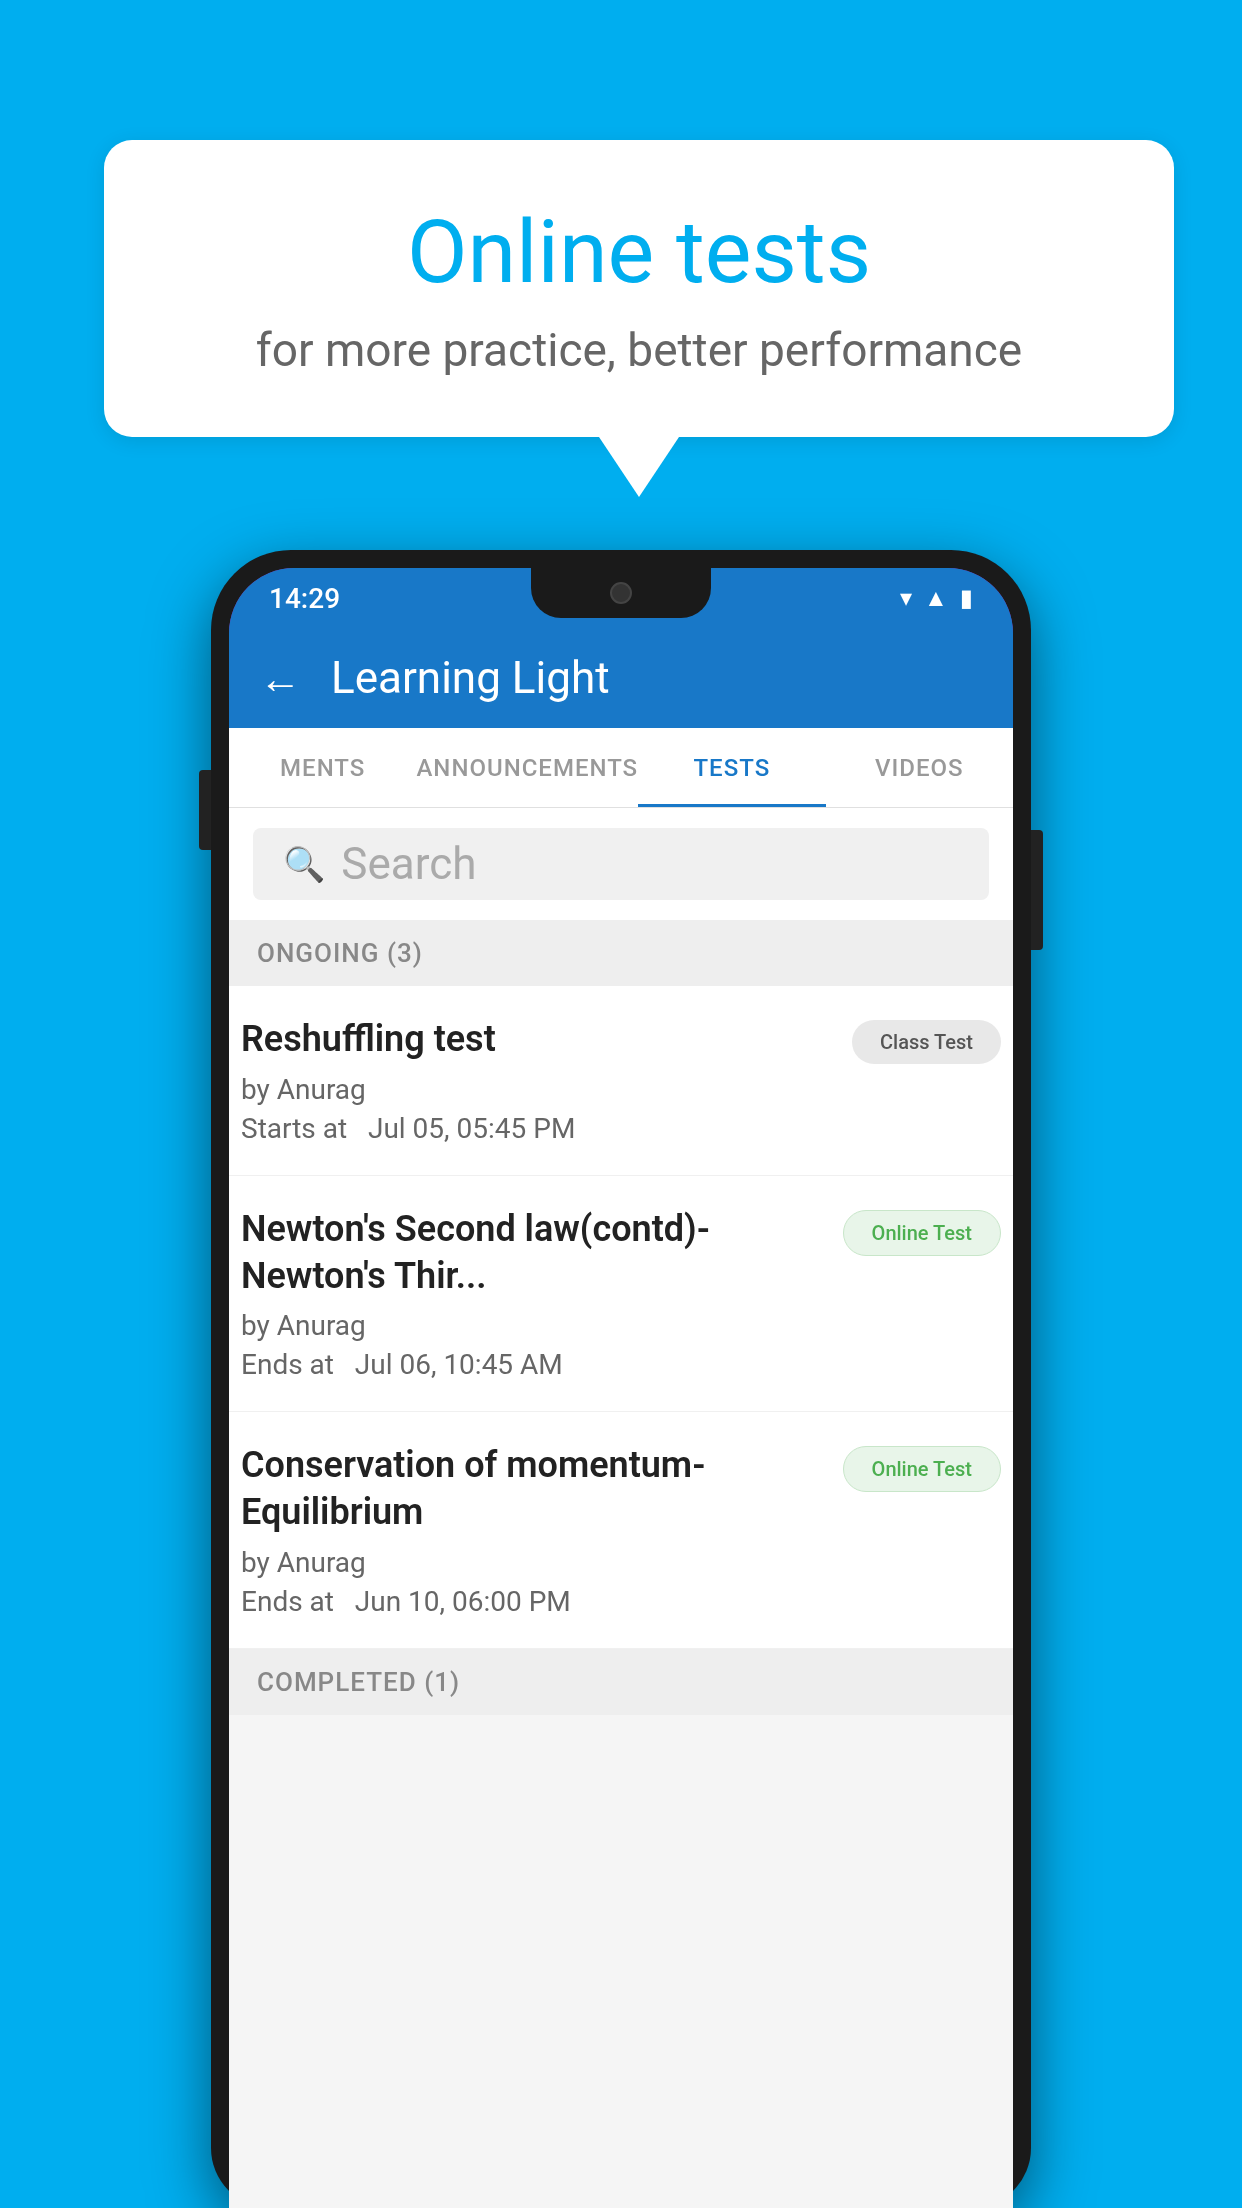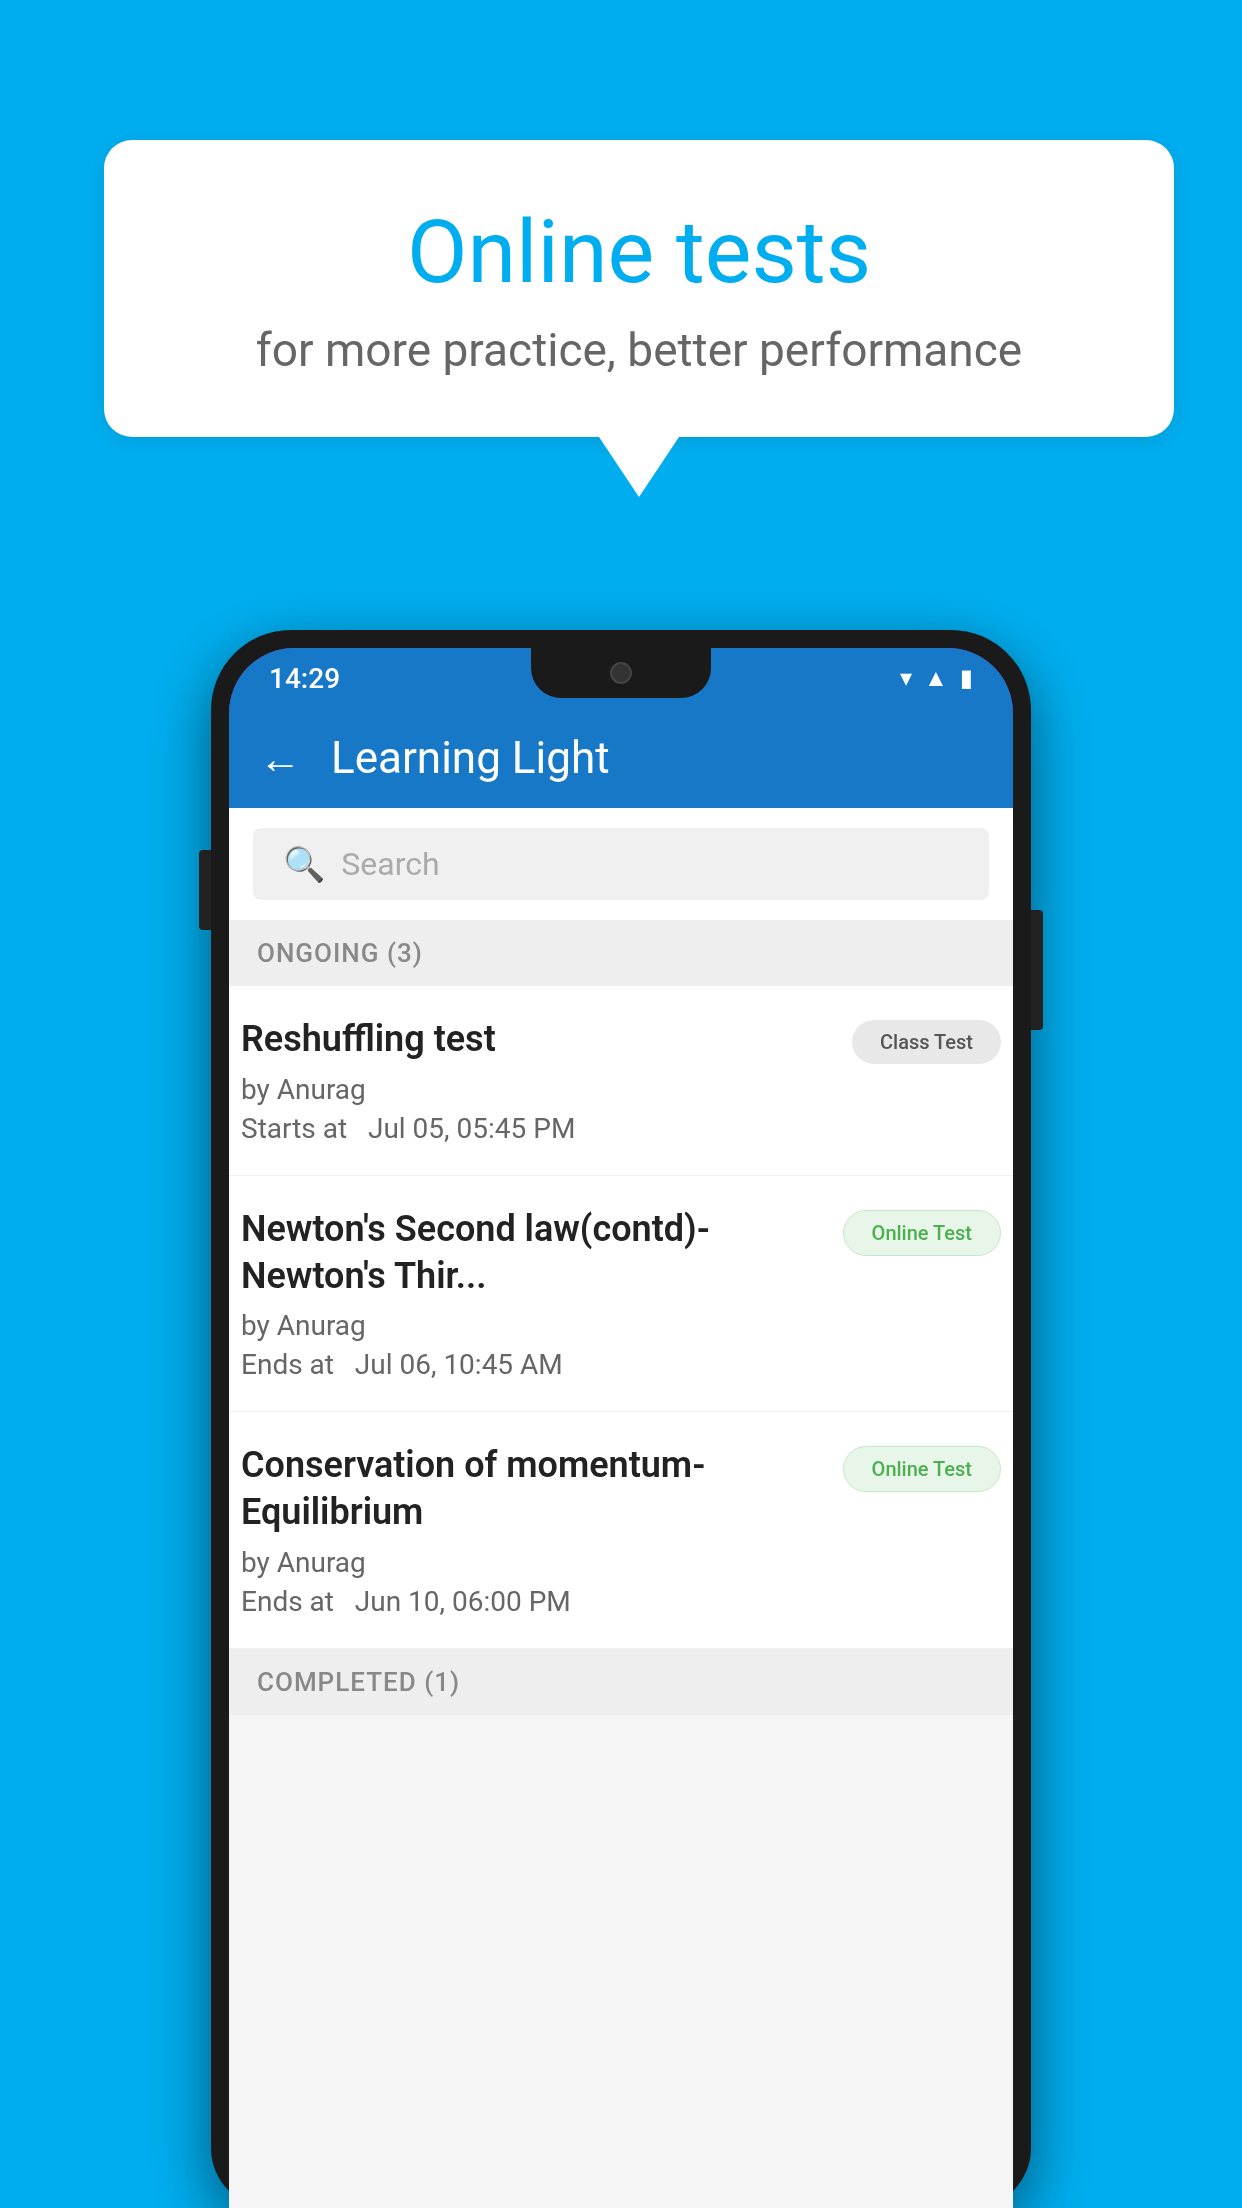--- a/index.html
+++ b/index.html
@@ -237,21 +237,21 @@
       gap: 16px;
     }
 
     .search-icon-el {
       color: #999;
       font-size: 34px;
     }
 
     .search-placeholder {
       color: #aaa;
-      font-size: 32px;
+      font-size: 44px;
     }
 
     
     .section-header {
       background: #eeeeee;
       padding: 18px 28px;
       font-size: 26px;
       color: #888;
       font-weight: 500;
       letter-spacing: 1px;
@@ -353,20 +353,34 @@
           <span class="signal-icon">▲</span>
           <span class="battery-icon">▮</span>
         </div>
       </div>
 
       <div class="app-bar">
         <span class="back-arrow">←</span>
         <span class="app-title">Learning Light</span>
       </div>
 
+      <div class="tab-bar">
+        <div class="tab-item">
+          <span>MENTS</span>
+        </div>
+        <div class="tab-item">
+          <span>ANNOUNCEMENTS</span>
+        </div>
+        <div class="tab-item active">
+          <span>TESTS</span>
+        </div>
+        <div class="tab-item">
+          <span>VIDEOS</span>
+        </div>
+      </div>
 
       <div class="content-area">
 
         <div class="search-container">
           <div class="search-bar">
             <span class="search-icon-el">🔍</span>
             <span class="search-placeholder">Search</span>
           </div>
         </div>
 

